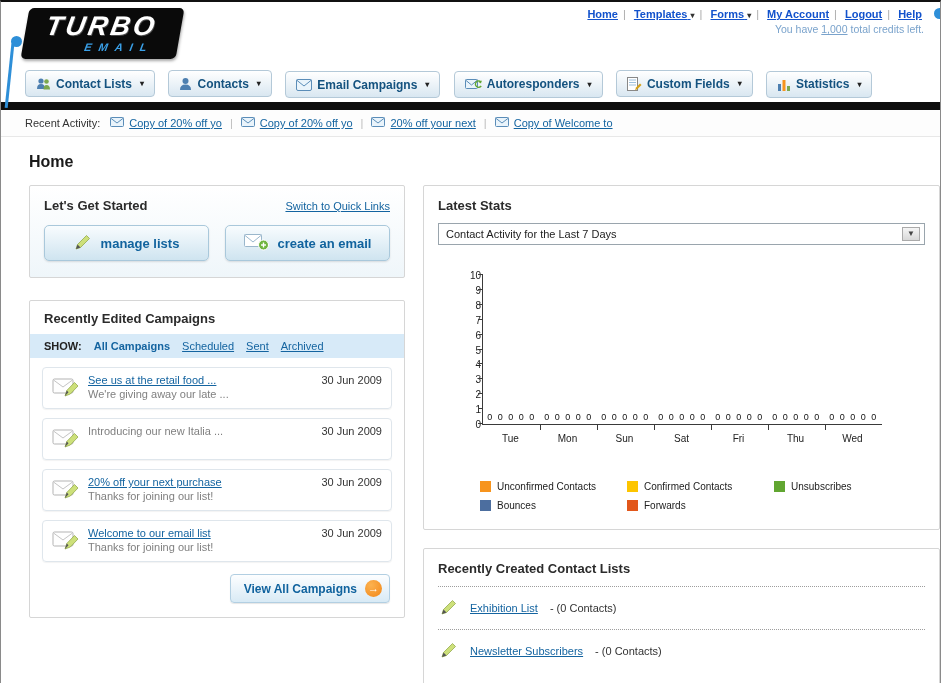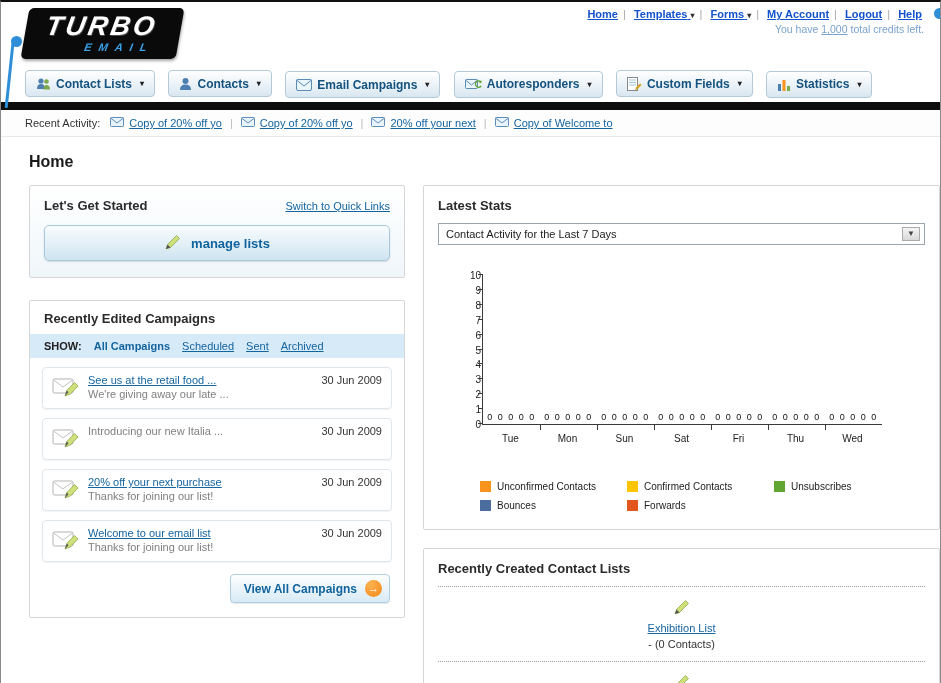--- a/index.html
+++ b/index.html
@@ -112,22 +112,22 @@
   .x-axis { position:absolute; left:44px; top:170px; width:400px; height:14px; }
   .xtick-label { position:absolute; top:0; text-align:center; font-size:10px; color:#222; }
   .legend { display:flex; flex-wrap:wrap; margin:20px 0 0 42px; width:445px; }
   .legend-item { display:flex; align-items:center; gap:6px; width:147px; font-size:10px; color:#222;
                  margin-bottom:8px; }
   .legend-swatch { width:11px; height:11px; flex:none; display:inline-block; }
 
   
   .cl-panel { padding:12px 14px 14px; }
   .cl-panel .panel-title { padding-bottom:10px; }
-  .cl-item { display:flex; align-items:center; gap:4px; padding:11px 2px; border-top:1px dotted #9d9d9d;
-             font-size:11px; cursor:pointer;flex-direction:column; }
+  .cl-item { display:flex; align-items:center; gap:12px; padding:11px 2px; border-top:1px dotted #9d9d9d;
+             font-size:11px; cursor:pointer; }
   .cl-link { font-size:11px; }
   .cl-detail { color:#333; }
 </style>
 </head>
 <body>
 
 <div class="page">
   <div class="logo-tail"></div>
 
   <header class="header">
@@ -276,20 +276,30 @@
             <a class="quick-link">Switch to Quick Links</a>
           </div>
           <div class="gs-buttons">
             <button class="btn-big">
               <span><svg width="18" height="18" viewBox="0 0 18 18">
                     <path d="M2 16 L3.5 11.5 L12.5 2.5 L15.5 5.5 L6.5 14.5 Z" fill="#cde07a" stroke="#8aa23f" stroke-width="0.7"></path>
                     <path d="M2 16 L3.5 11.5 L6.5 14.5 Z" fill="#555"></path>
                   </svg></span>
               <span>manage lists</span>
             </button>
+            <button class="btn-big">
+              <span><svg width="25" height="19" viewBox="0 0 25 19">
+                    <rect x="0.5" y="2.5" width="17" height="12" rx="1" fill="#fff" stroke="#9ab7cc"></rect>
+                    <path d="M0.5 3 L9 10 L17.5 3" fill="none" stroke="#9ab7cc"></path>
+                    <circle cx="19.5" cy="13" r="5" fill="#6fb53f" stroke="#fff"></circle>
+                    <rect x="17" y="12.3" width="5" height="1.4" fill="#fff"></rect>
+                    <rect x="18.8" y="10.5" width="1.4" height="5" fill="#fff"></rect>
+                  </svg></span>
+              <span>create an email</span>
+            </button>
           </div>
         </section>
 
         <section class="panel camp-panel">
           <h2 class="panel-title">Recently Edited Campaigns</h2>
           <div class="filter-bar">
             <span class="show-label">SHOW:</span>
             <a class="filter active">All Campaigns</a>
             <a class="filter">Scheduled</a>
             <a class="filter">Sent</a>

